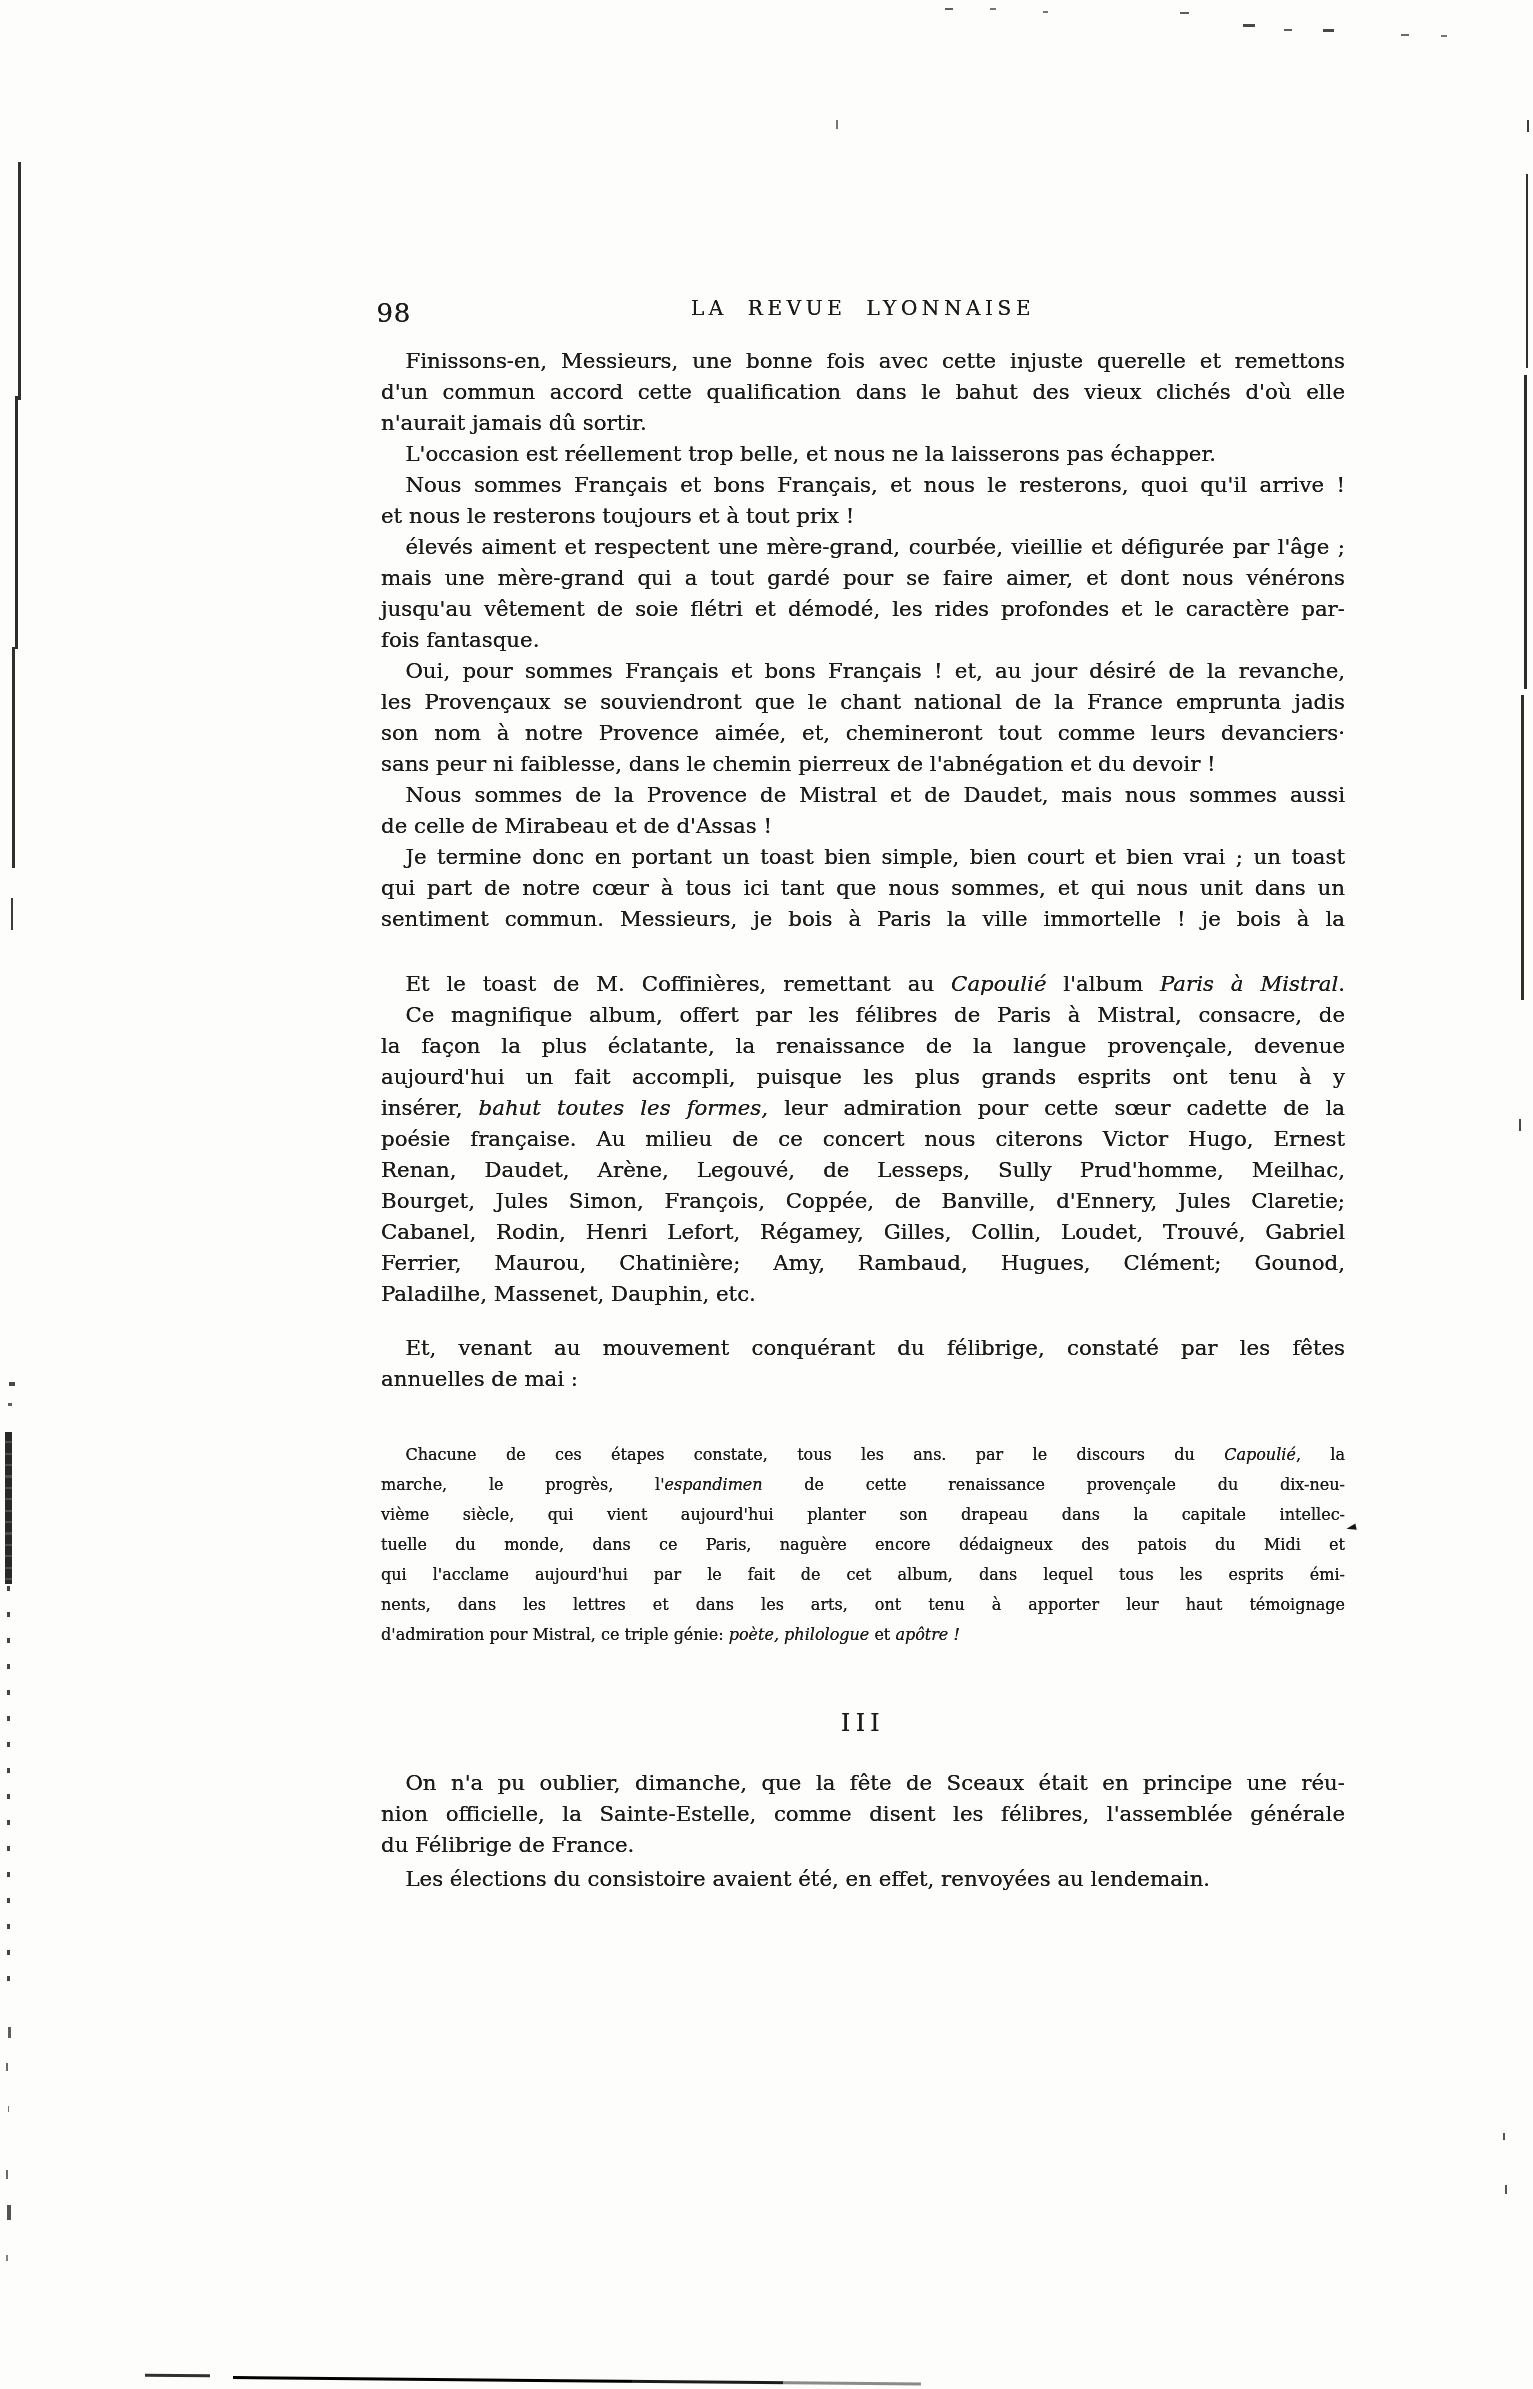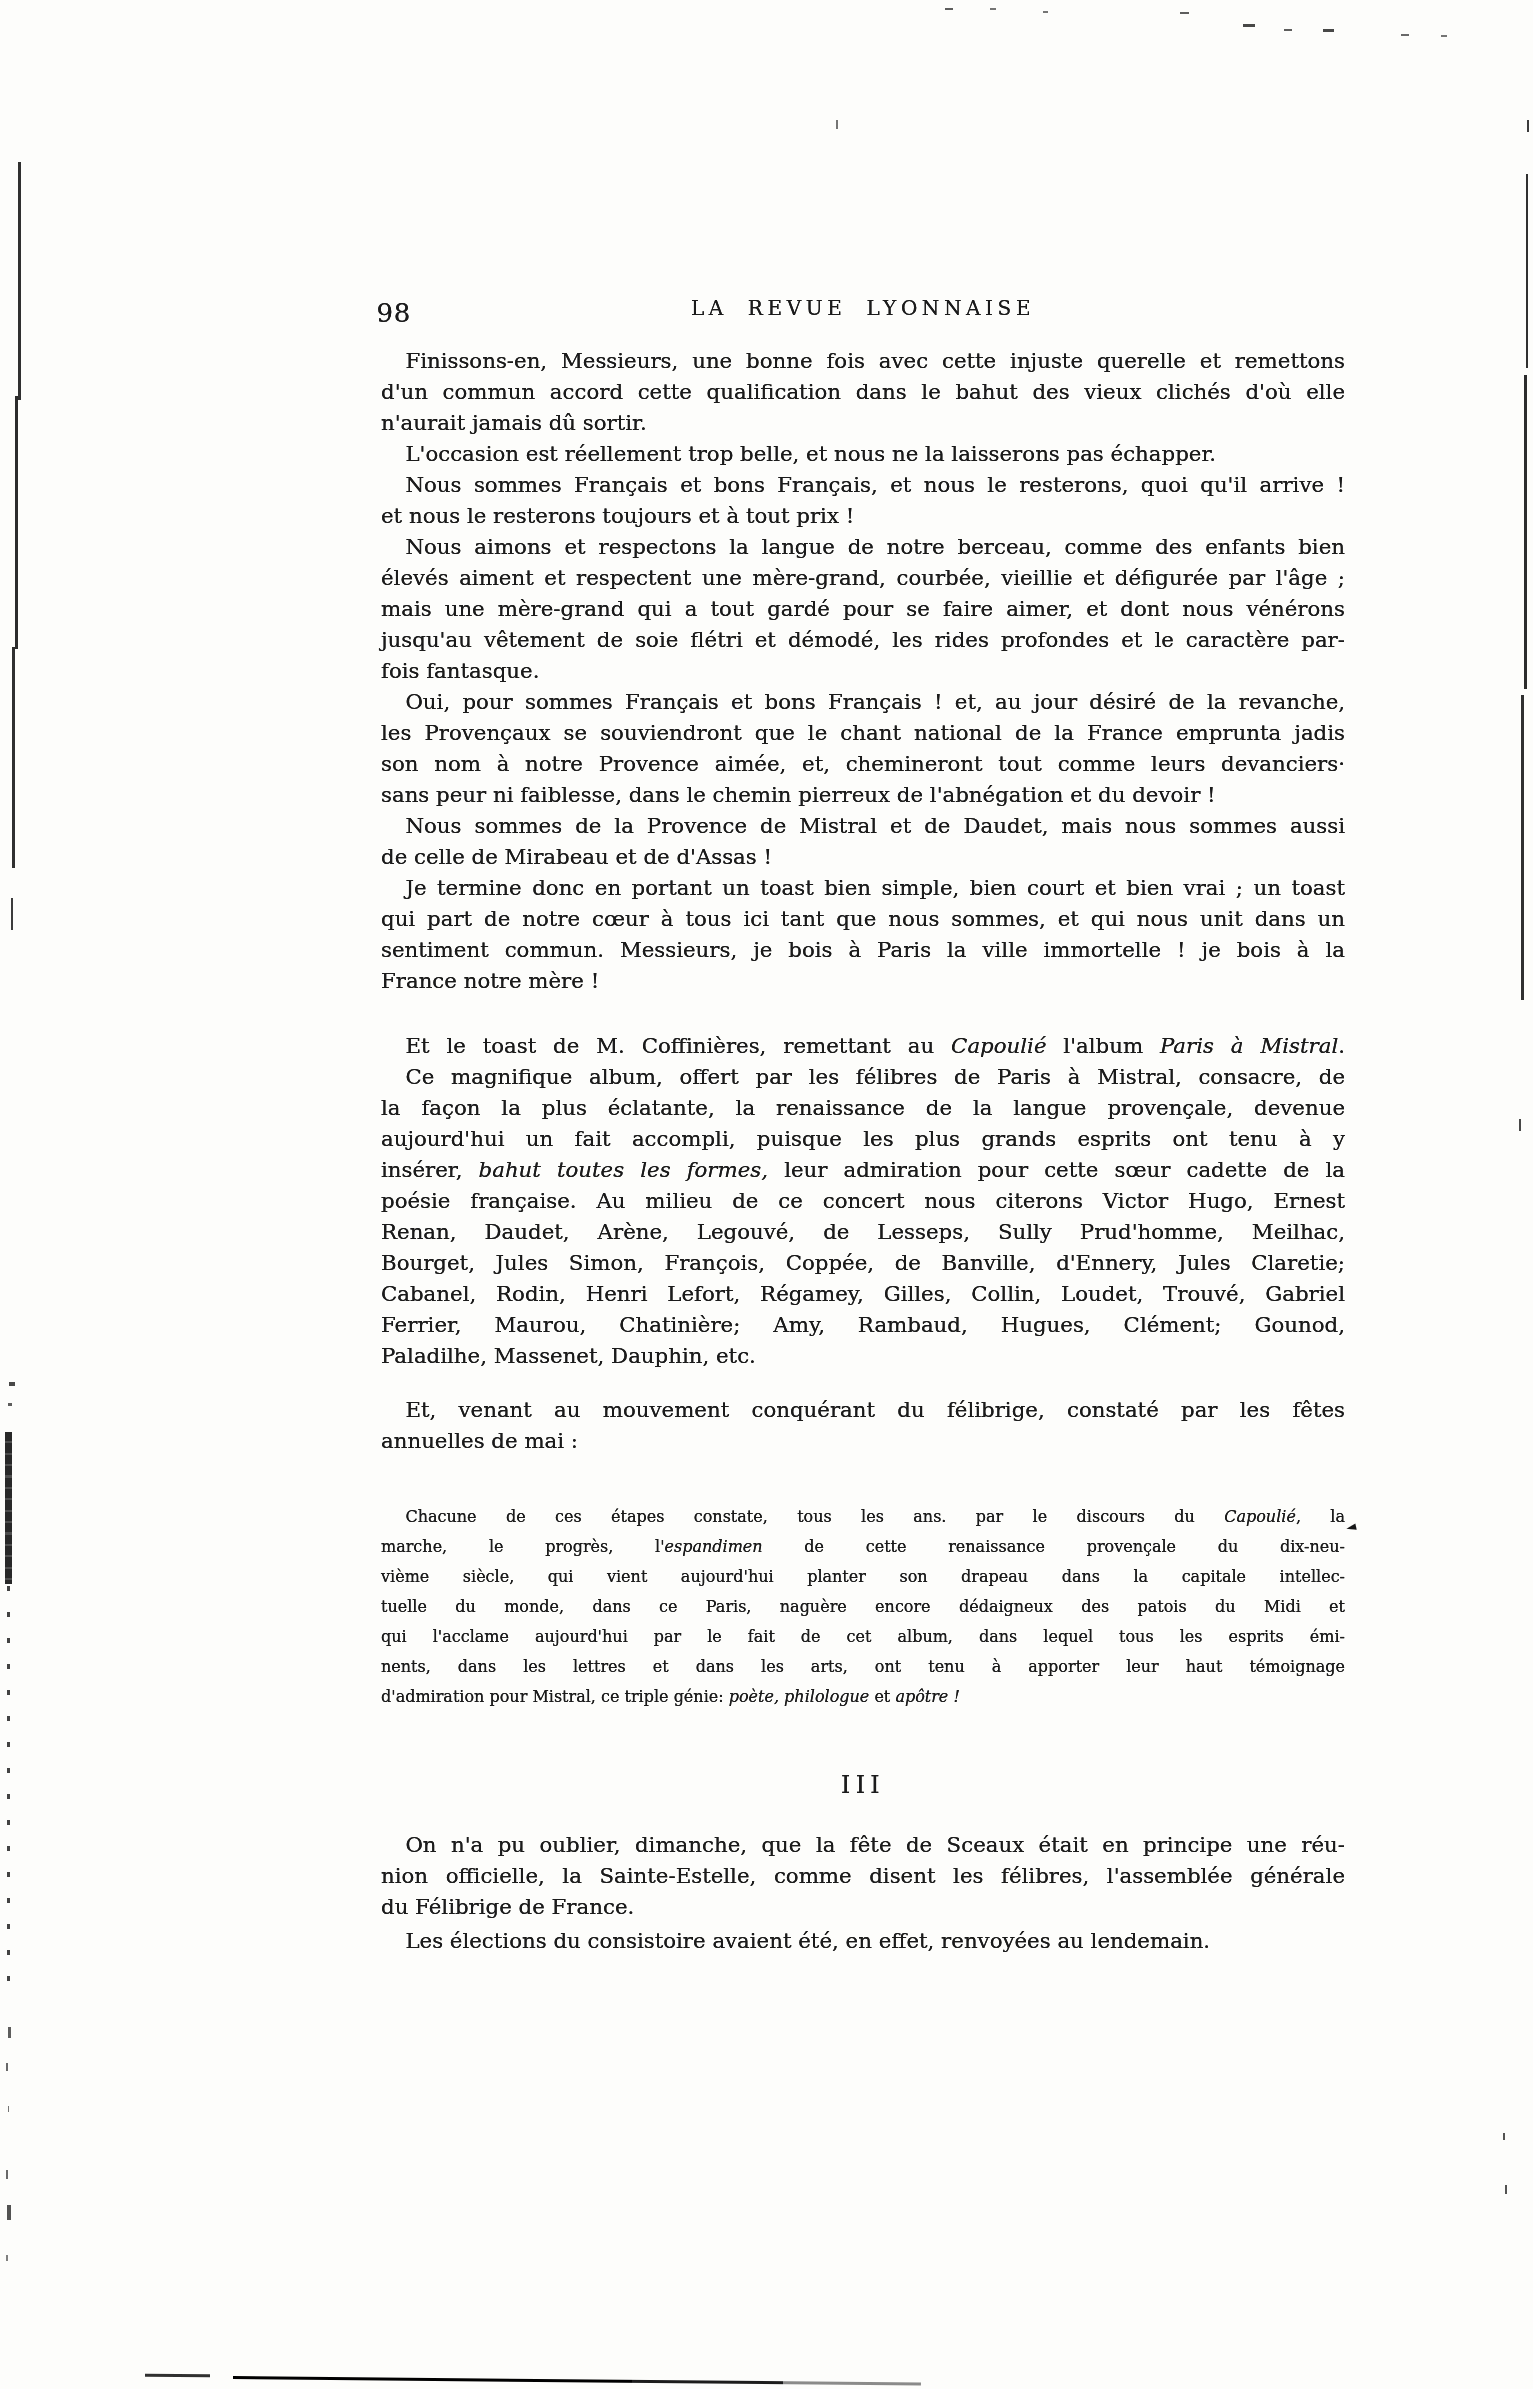--- a/index.html
+++ b/index.html
@@ -122,41 +122,39 @@
         <div class="line last"><span>n'aurait jamais dû sortir.</span></div>
       </div>
       <div class="block body">
         <div class="line last"><span>L'occasion est réellement trop belle, et nous ne la laisserons pas échapper.</span></div>
       </div>
       <div class="block body">
         <div class="line"><span>Nous sommes Français et bons Français, et nous le resterons, quoi qu'il arrive !</span></div>
         <div class="line last"><span>et nous le resterons toujours et à tout prix !</span></div>
       </div>
       <div class="block body">
-        <div class="line"><span>Nous aimons et respectons la langue de notre berceau, comme des enfants bien</span></div>
         <div class="line"><span>élevés aiment et respectent une mère-grand, courbée, vieillie et défigurée par l'âge ;</span></div>
         <div class="line"><span>mais une mère-grand qui a tout gardé pour se faire aimer, et dont nous vénérons</span></div>
         <div class="line"><span>jusqu'au vêtement de soie flétri et démodé, les rides profondes et le caractère par-</span></div>
         <div class="line last"><span>fois fantasque.</span></div>
       </div>
       <div class="block body">
         <div class="line"><span>Oui, pour sommes Français et bons Français ! et, au jour désiré de la revanche,</span></div>
         <div class="line"><span>les Provençaux se souviendront que le chant national de la France emprunta jadis</span></div>
         <div class="line"><span>son nom à notre Provence aimée, et, chemineront tout comme leurs devanciers·</span></div>
         <div class="line last"><span>sans peur ni faiblesse, dans le chemin pierreux de l'abnégation et du devoir !</span></div>
       </div>
       <div class="block body">
         <div class="line"><span>Nous sommes de la Provence de Mistral et de Daudet, mais nous sommes aussi</span></div>
         <div class="line last"><span>de celle de Mirabeau et de d'Assas !</span></div>
       </div>
       <div class="block body">
         <div class="line"><span>Je termine donc en portant un toast bien simple, bien court et bien vrai ; un toast</span></div>
         <div class="line"><span>qui part de notre cœur à tous ici tant que nous sommes, et qui nous unit dans un</span></div>
         <div class="line"><span>sentiment commun. Messieurs, je bois à Paris la ville immortelle ! je bois à la</span></div>
-        <div class="line last"><span>France notre mère !</span></div>
       </div>
       <div class="block body" style="margin-top: 34px;">
         <div class="line"><span>Et le toast de M. Coffinières, remettant au </span><span class="it">Capoulié</span><span> l'album </span><span class="it">Paris à Mistral</span><span>.</span></div>
       </div>
       <div class="block body">
         <div class="line"><span>Ce magnifique album, offert par les félibres de Paris à Mistral, consacre, de</span></div>
         <div class="line"><span>la façon la plus éclatante, la renaissance de la langue provençale, devenue</span></div>
         <div class="line"><span>aujourd'hui un fait accompli, puisque les plus grands esprits ont tenu à y</span></div>
         <div class="line"><span>insérer, </span><span class="it">bahut toutes les formes,</span><span> leur admiration pour cette sœur cadette de la</span></div>
         <div class="line"><span>poésie française. Au milieu de ce concert nous citerons Victor Hugo, Ernest</span></div>

